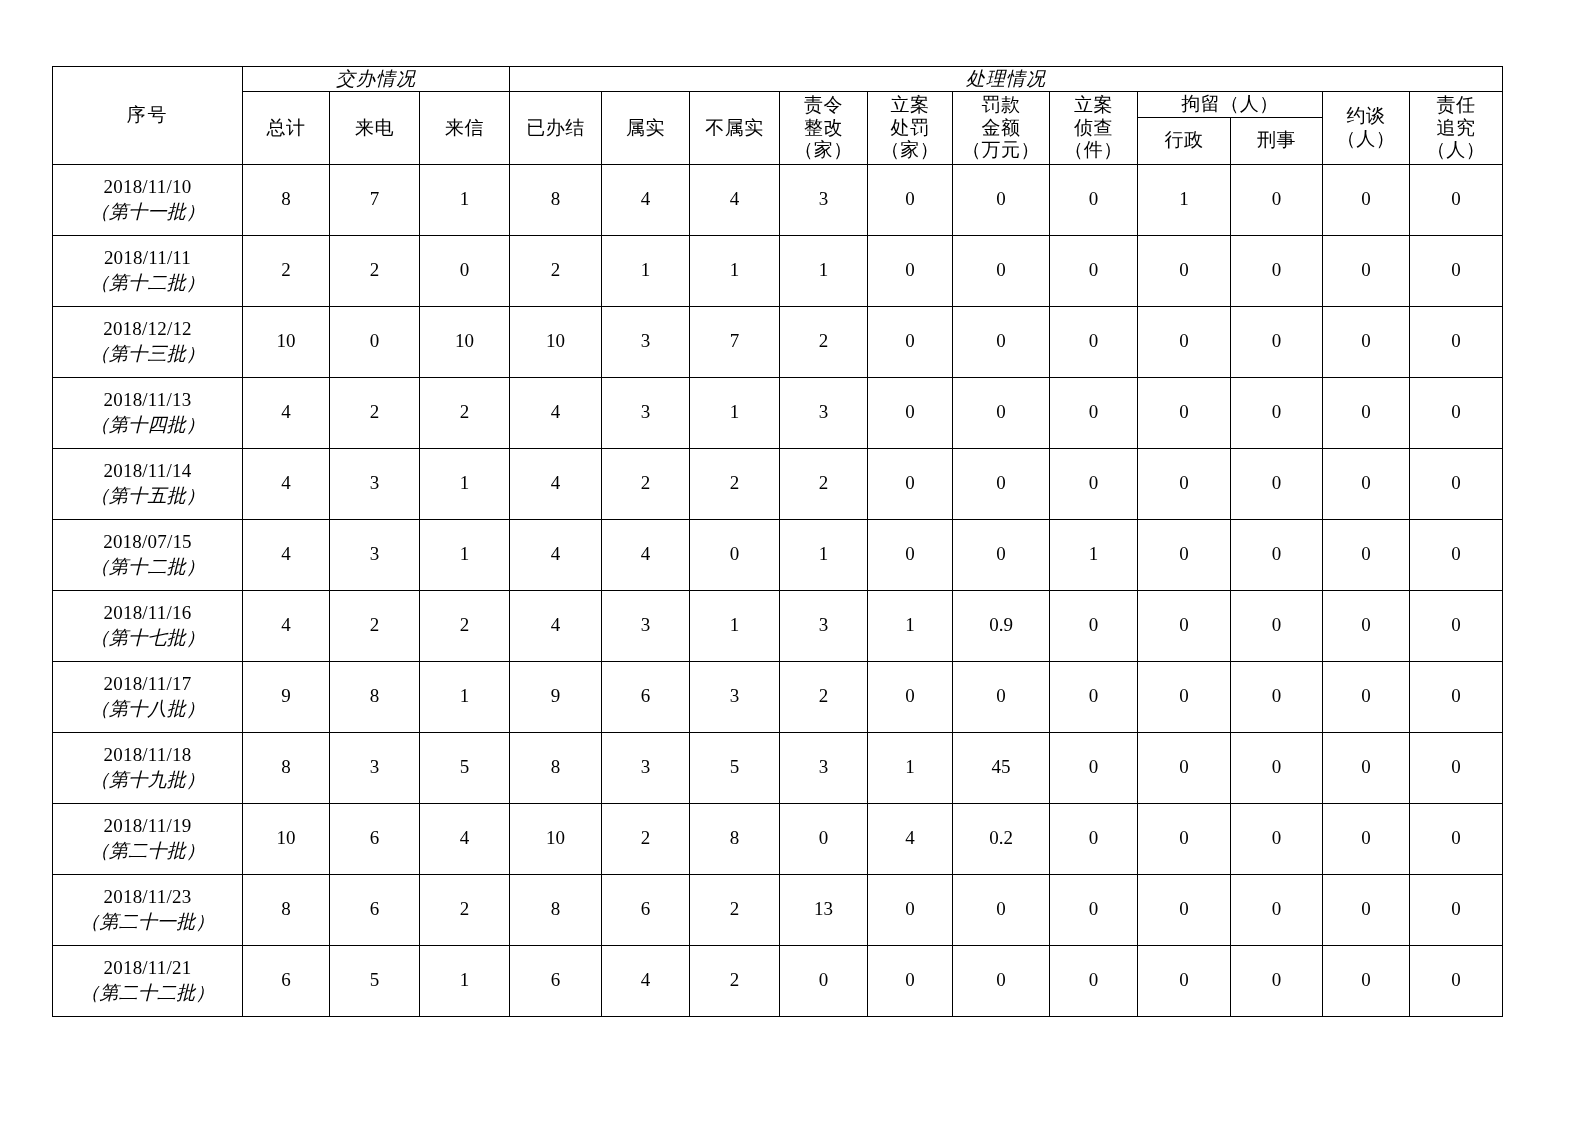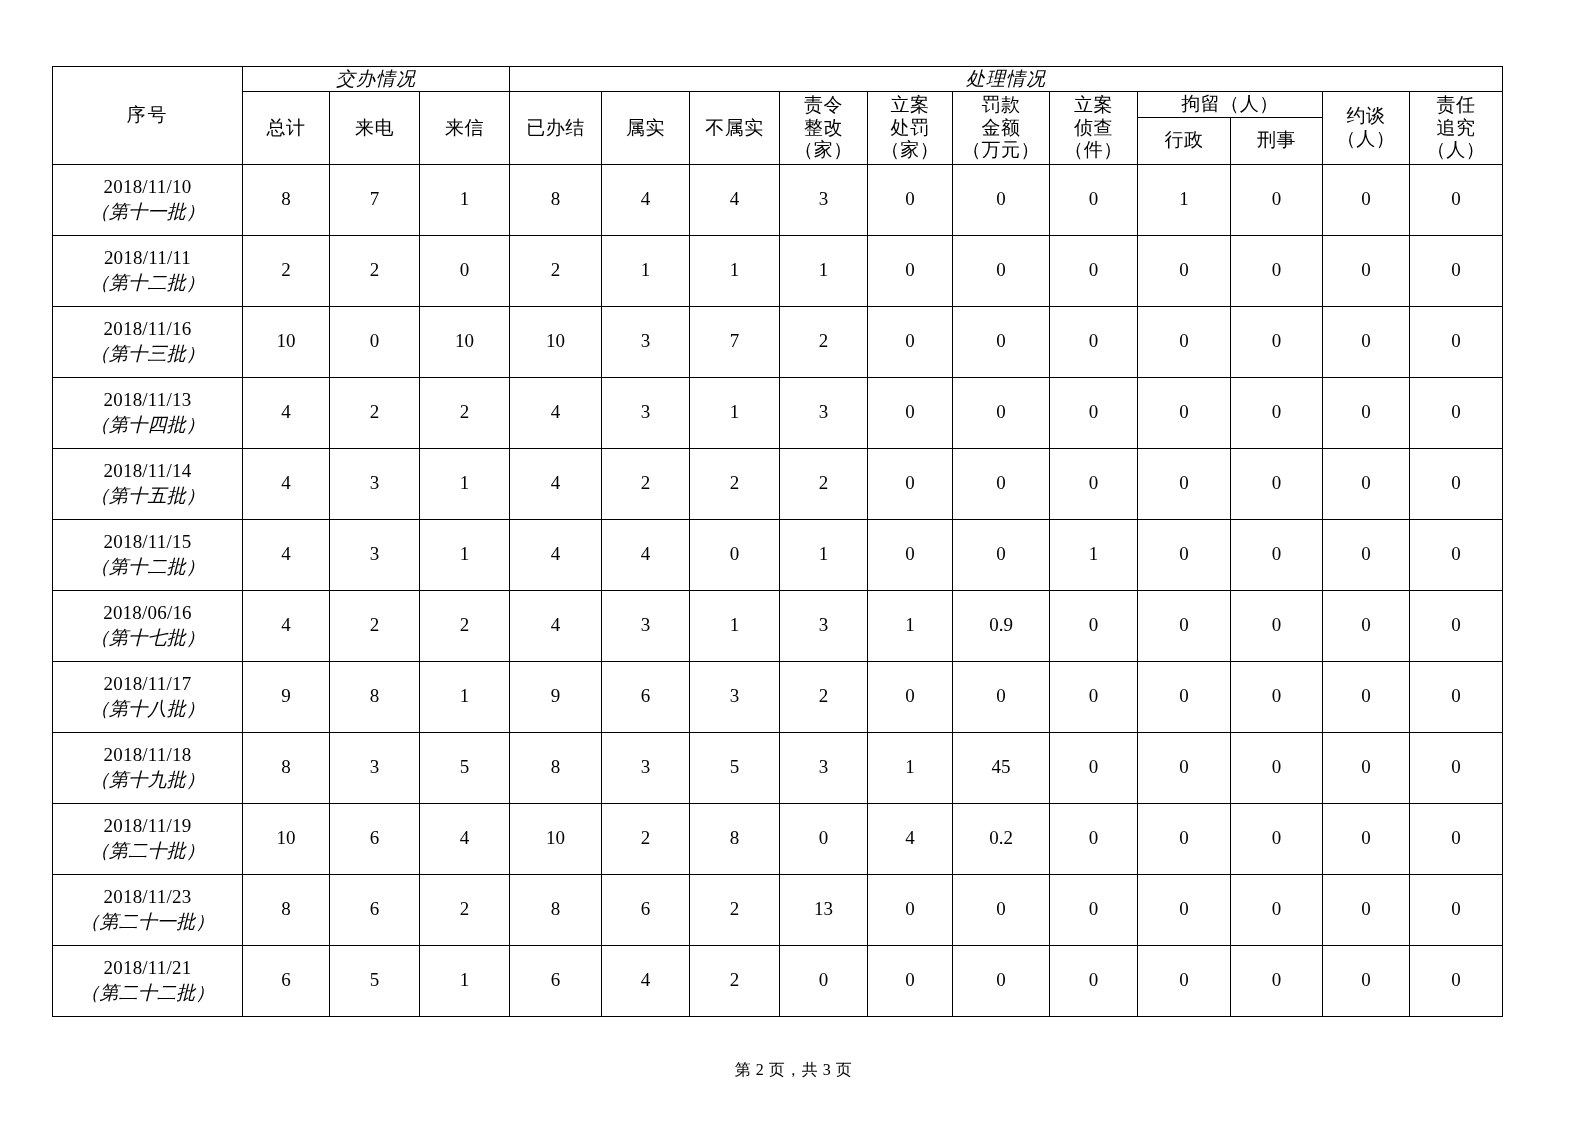--- a/index.html
+++ b/index.html
@@ -203,21 +203,21 @@
           <td class="num">0</td>
           <td class="num">0</td>
           <td class="num">0</td>
           <td class="num">0</td>
           <td class="num">0</td>
           <td class="num">0</td>
           <td class="num">0</td>
         </tr>
         <tr>
           <td class="row-label">
-            <span class="l1">2018/11/16</span>
+            <span class="l1">2018/12/12</span>
             <span class="l2">（第十三批）</span>
           </td>
           <td class="num">10</td>
           <td class="num">0</td>
           <td class="num">10</td>
           <td class="num">10</td>
           <td class="num">3</td>
           <td class="num">7</td>
           <td class="num">2</td>
           <td class="num">0</td>
@@ -263,41 +263,41 @@
           <td class="num">0</td>
           <td class="num">0</td>
           <td class="num">0</td>
           <td class="num">0</td>
           <td class="num">0</td>
           <td class="num">0</td>
           <td class="num">0</td>
         </tr>
         <tr>
           <td class="row-label">
-            <span class="l1">2018/11/15</span>
+            <span class="l1">2018/07/15</span>
             <span class="l2">（第十二批）</span>
           </td>
           <td class="num">4</td>
           <td class="num">3</td>
           <td class="num">1</td>
           <td class="num">4</td>
           <td class="num">4</td>
           <td class="num">0</td>
           <td class="num">1</td>
           <td class="num">0</td>
           <td class="num">0</td>
           <td class="num">1</td>
           <td class="num">0</td>
           <td class="num">0</td>
           <td class="num">0</td>
           <td class="num">0</td>
         </tr>
         <tr>
           <td class="row-label">
-            <span class="l1">2018/06/16</span>
+            <span class="l1">2018/11/16</span>
             <span class="l2">（第十七批）</span>
           </td>
           <td class="num">4</td>
           <td class="num">2</td>
           <td class="num">2</td>
           <td class="num">4</td>
           <td class="num">3</td>
           <td class="num">1</td>
           <td class="num">3</td>
           <td class="num">1</td>
@@ -404,15 +404,14 @@
           <td class="num">0</td>
           <td class="num">0</td>
           <td class="num">0</td>
           <td class="num">0</td>
           <td class="num">0</td>
           <td class="num">0</td>
         </tr>
       </tbody>
   </table>
 
-  <div class="footer">第 2 页，共 3 页</div>
 
 </div>
 
 </body></html>

